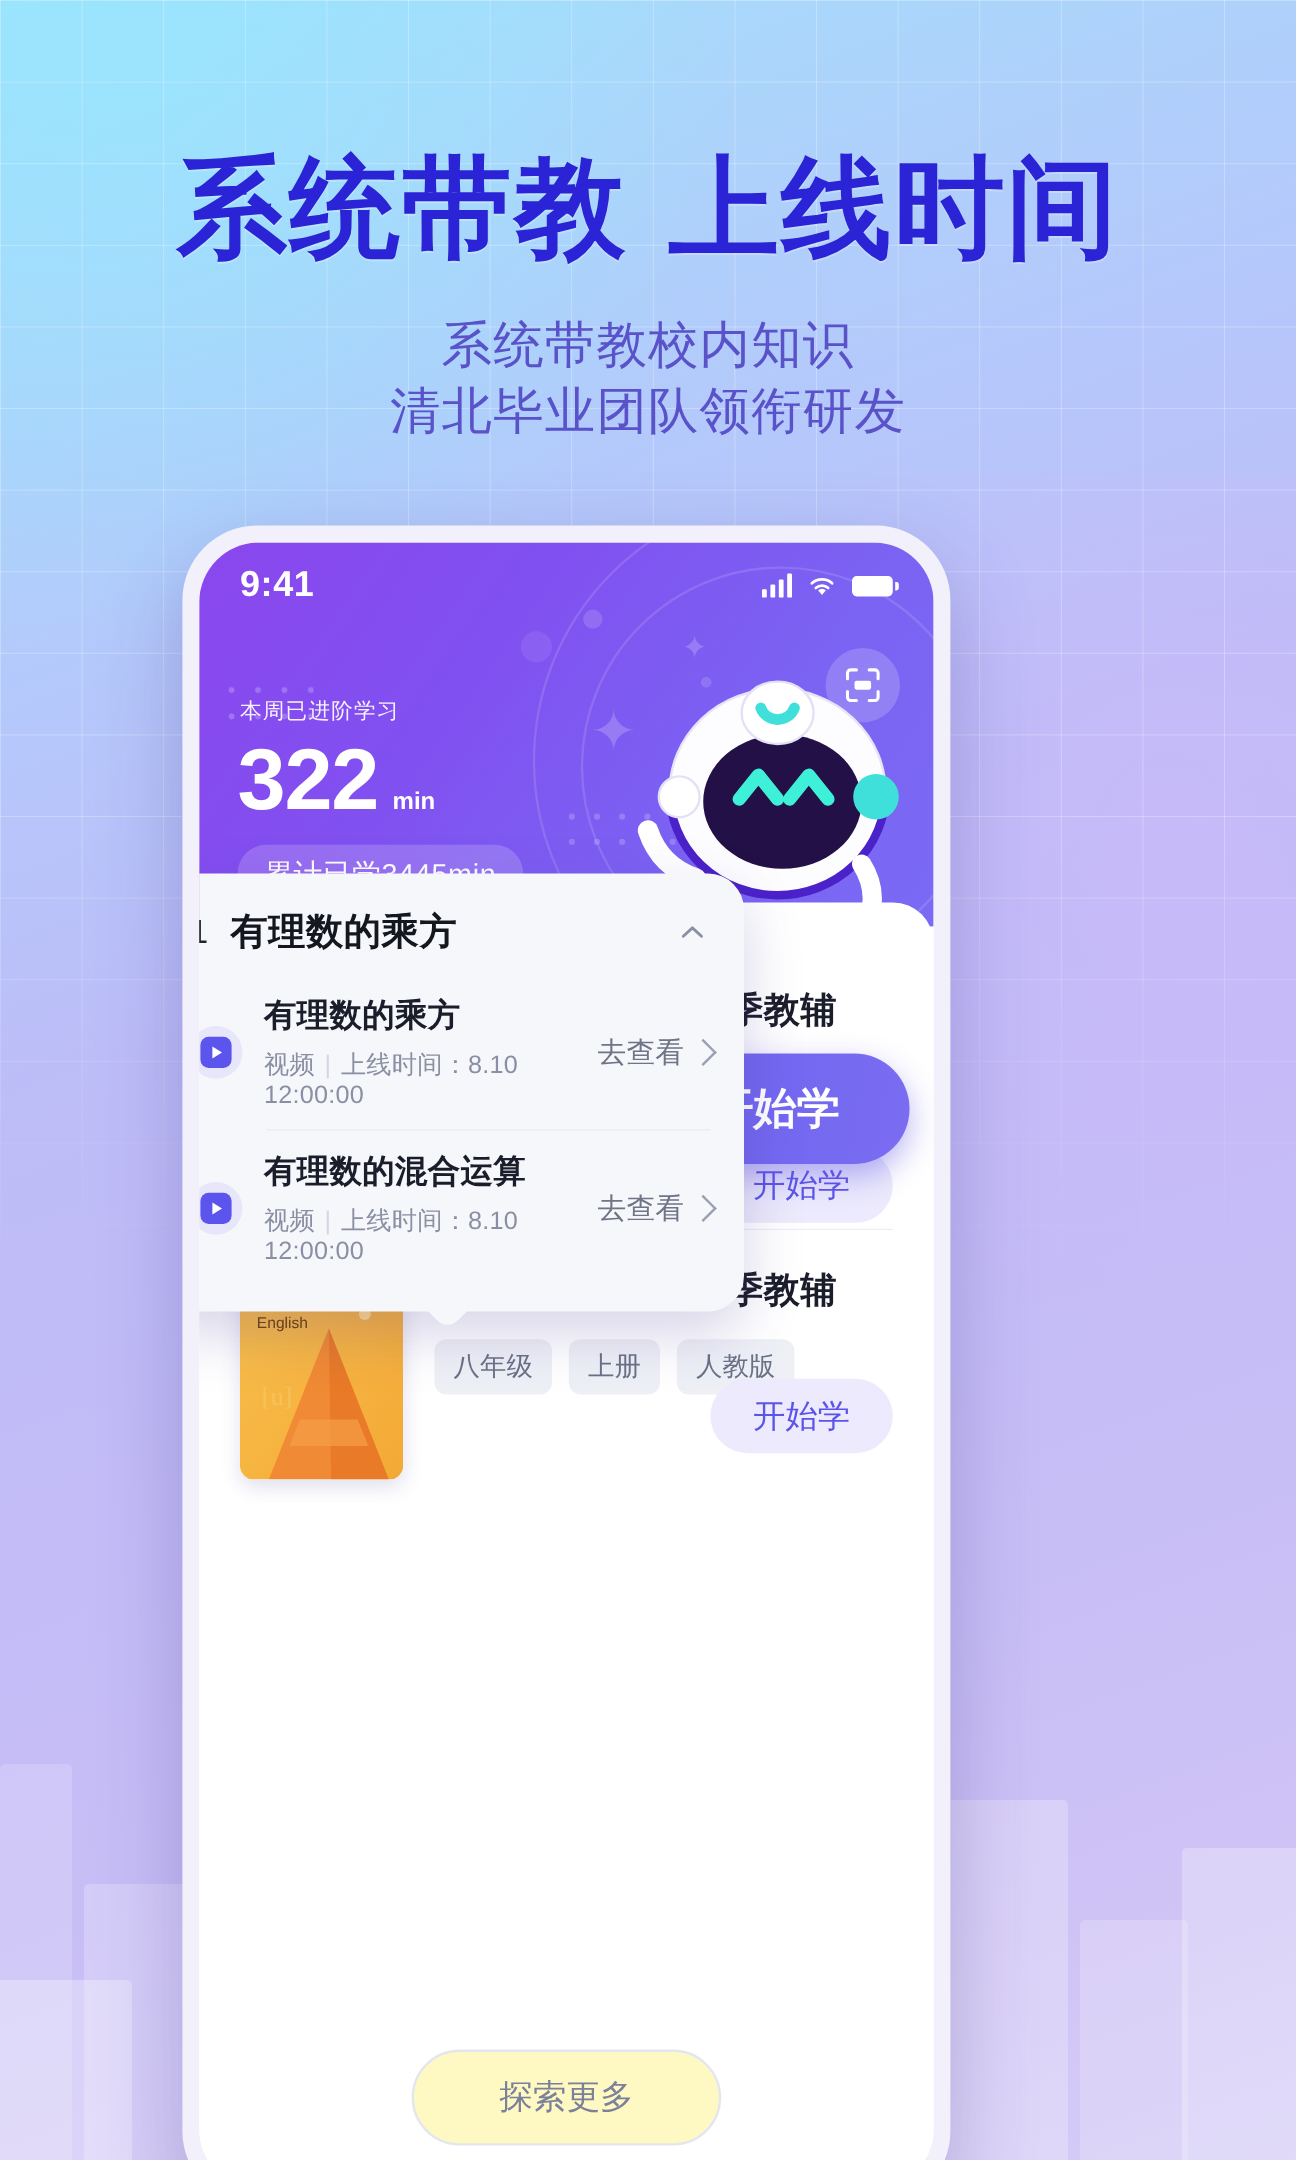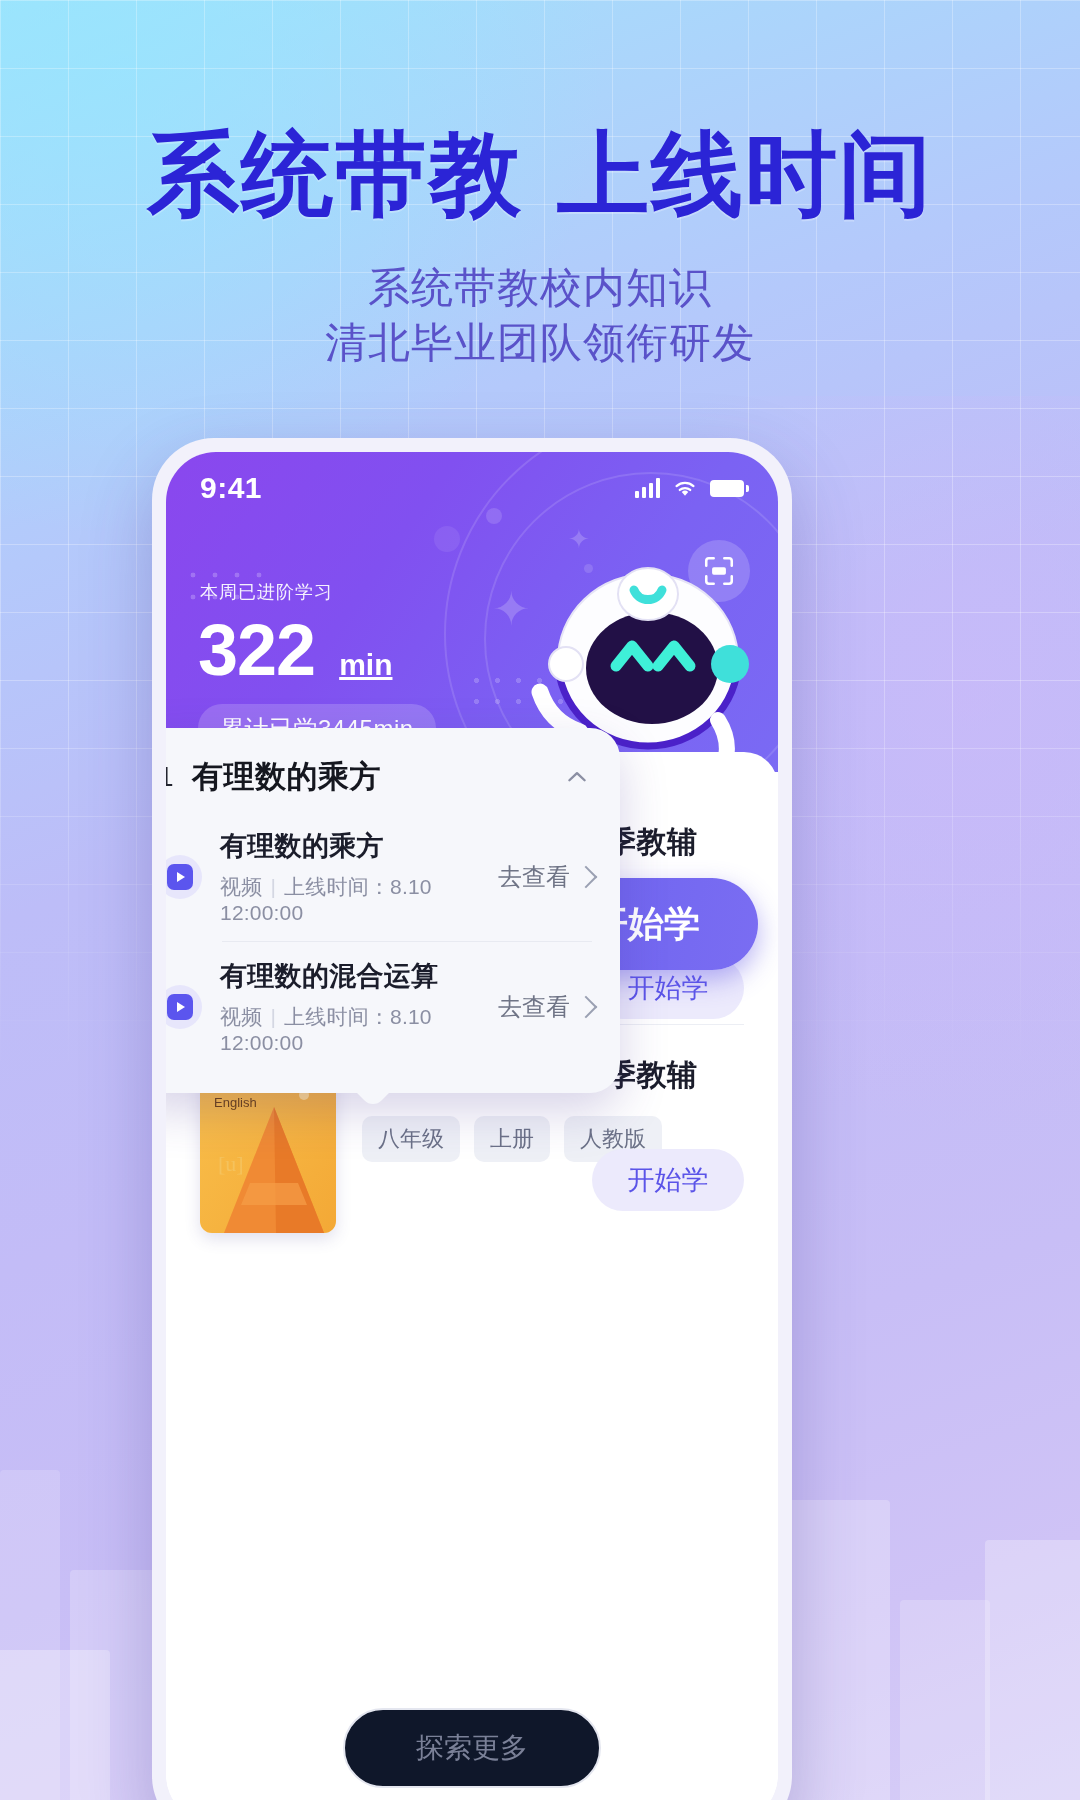--- a/index.html
+++ b/index.html
@@ -81,21 +81,21 @@
   .sig span{width:4px;background:#fff;border-radius:1px;}
   .sig span:nth-child(1){height:7px;}
   .sig span:nth-child(2){height:11px;}
   .sig span:nth-child(3){height:15px;}
   .sig span:nth-child(4){height:20px;}
   .batt{width:34px;height:17px;border-radius:4px;background:#fff;position:relative;}
   .batt:after{content:"";position:absolute;right:-5px;top:5px;width:3px;height:7px;background:#fff;border-radius:0 2px 2px 0;}
 
   .hero-label{position:absolute;left:34px;top:128px;color:rgba(255,255,255,.92);font-size:18px;letter-spacing:1px;}
   .hero-num{position:absolute;left:32px;top:162px;color:#fff;font-weight:bold;font-size:72px;line-height:1;letter-spacing:-1px;}
-  .hero-unit{font-size:30px;font-weight:bold;margin-left:24px;letter-spacing:0;text-decoration:underline;}
+  .hero-unit{font-size:20px;font-weight:bold;margin-left:12px;letter-spacing:0;}
   .hero-pill{position:absolute;left:32px;top:252px;background:rgba(255,255,255,.18);
     border-radius:24px;padding:9px 22px;color:#fff;font-size:24px;letter-spacing:.5px;}
 
   .scanbtn{position:absolute;right:28px;top:88px;width:62px;height:62px;border-radius:50%;
     background:rgba(255,255,255,.18);display:flex;align-items:center;justify-content:center;}
   .scanbtn svg{width:34px;height:34px;}
 
   
   .robot{position:absolute;right:18px;top:90px;width:230px;height:240px;}
 
@@ -111,21 +111,21 @@
   .tags{display:flex;gap:14px;margin-top:20px;}
   .tag{background:#eef0f6;color:#6b7187;font-size:22px;padding:8px 16px;border-radius:10px;}
   .sep{height:1px;background:#eceef4;margin:24px 34px 0 194px;}
 
   .startbtn{position:absolute;border-radius:46px;display:flex;align-items:center;justify-content:center;}
   .start-ghost{right:34px;width:152px;height:62px;background:#eceafc;color:#5b54e8;font-size:27px;}
   .start-primary{right:20px;width:224px;height:92px;background:linear-gradient(100deg,#6d63ef,#7a6df2);
     color:#fff;font-size:36px;font-weight:bold;box-shadow:0 10px 26px rgba(100,88,230,.45);}
 
   .explore{position:absolute;left:50%;transform:translateX(-50%);bottom:36px;
-    width:254px;height:76px;border-radius:40px;border:2px solid #e4e6ef;background:#0f172a;
+    width:254px;height:76px;border-radius:40px;border:2px solid #e4e6ef;background:#fef9c3;
     display:flex;align-items:center;justify-content:center;color:#7b8198;font-size:28px;}
 
   
   .popup{position:absolute;left:-36px;top:276px;width:490px;
     background:#f6f7fb;border-radius:30px;padding:0 0 22px 0;
     box-shadow:0 18px 48px rgba(72,56,150,.22);}
   .popup-head{display:flex;align-items:center;padding:28px 30px 14px 28px;}
   .popup-idx{font-size:28px;color:#22242f;width:34px;}
   .popup-title{font-size:31px;color:#15171f;font-weight:bold;flex:1;letter-spacing:.5px;}
   .chev{width:26px;height:26px;}

